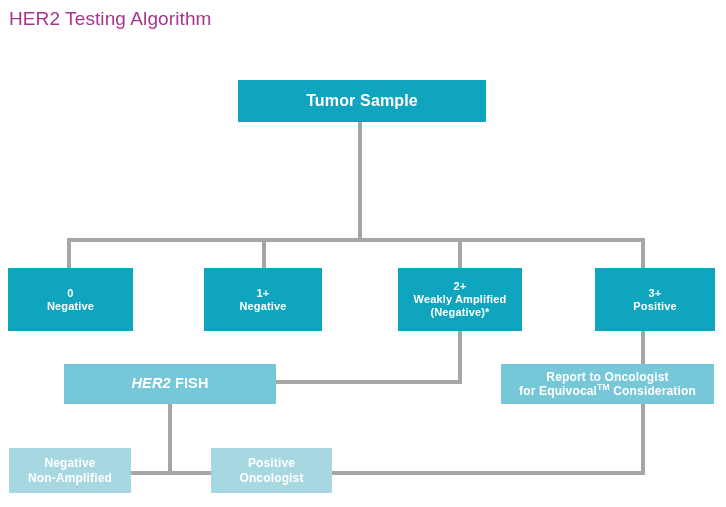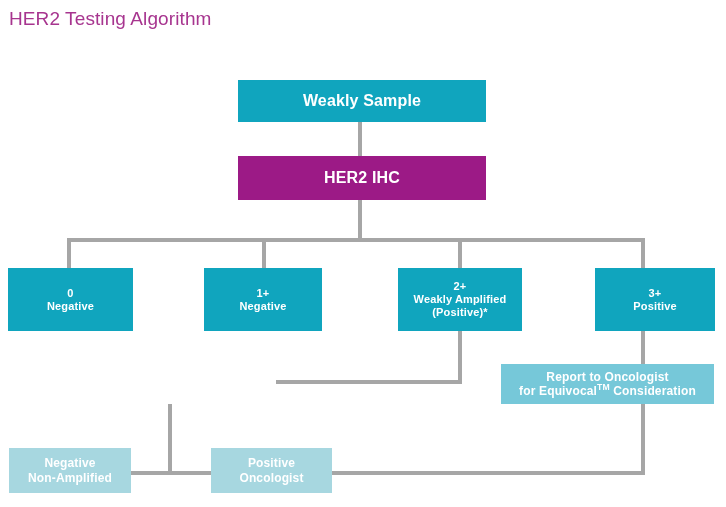--- a/index.html
+++ b/index.html
@@ -96,48 +96,50 @@
   <div class="line line-v" style="left:641px; top:331px; height:33px;"></div>
 
   <div class="line line-v" style="left:168px; top:404px; height:71px;"></div>
   <div class="line line-h" style="left:120px; top:471px; width:52px;"></div>
   <div class="line line-h" style="left:168px; top:471px; width:57px;"></div>
 
   <div class="line line-h" style="left:330px; top:471px; width:315px;"></div>
   <div class="line line-v" style="left:641px; top:404px; height:71px;"></div>
 
   <div class="node c-teal sz-lg" style="left:238px; top:80px; width:248px; height:42px;">
-    <span class="ln">Weakly Sample</span>
+    <span class="ln">Tumor Sample</span>
   </div>
 
-  <div class="node c-magenta sz-lg" style="left:238px; top:156px; width:248px; height:44px;">
-    <span class="ln">HER2 IHC</span>
-  </div>
 
   <div class="node c-teal sz-sm" style="left:8px; top:268px; width:125px; height:63px;">
     <span class="ln">0</span>
     <span class="ln">Negative</span>
   </div>
 
   <div class="node c-teal sz-sm" style="left:204px; top:268px; width:118px; height:63px;">
     <span class="ln">1+</span>
     <span class="ln">Negative</span>
   </div>
 
   <div class="node c-teal sz-sm" style="left:398px; top:268px; width:124px; height:63px;">
     <span class="ln">2+</span>
     <span class="ln">Weakly Amplified</span>
-    <span class="ln">(Positive)*</span>
+    <span class="ln">(Negative)*</span>
   </div>
 
   <div class="node c-teal sz-sm" style="left:595px; top:268px; width:120px; height:63px;">
     <span class="ln">3+</span>
     <span class="ln">Positive</span>
   </div>
 
+  <div class="node c-lteal sz-md" style="left:64px; top:364px; width:212px; height:40px;">
+    <span class="ln">
+      <span class="ital">HER2</span><span>&nbsp;</span><span>FISH</span>
+    </span>
+  </div>
 
   <div class="node c-lteal sz-xs" style="left:501px; top:364px; width:213px; height:40px;">
     <span class="ln">Report to Oncologist</span>
     <span class="ln"><span>for Equivocal</span><span class="sup">TM</span><span> Consideration</span></span>
   </div>
 
   <div class="node c-pteal sz-xs" style="left:9px; top:448px; width:122px; height:45px;">
     <span class="ln">Negative</span>
     <span class="ln">Non-Amplified</span>
   </div>

